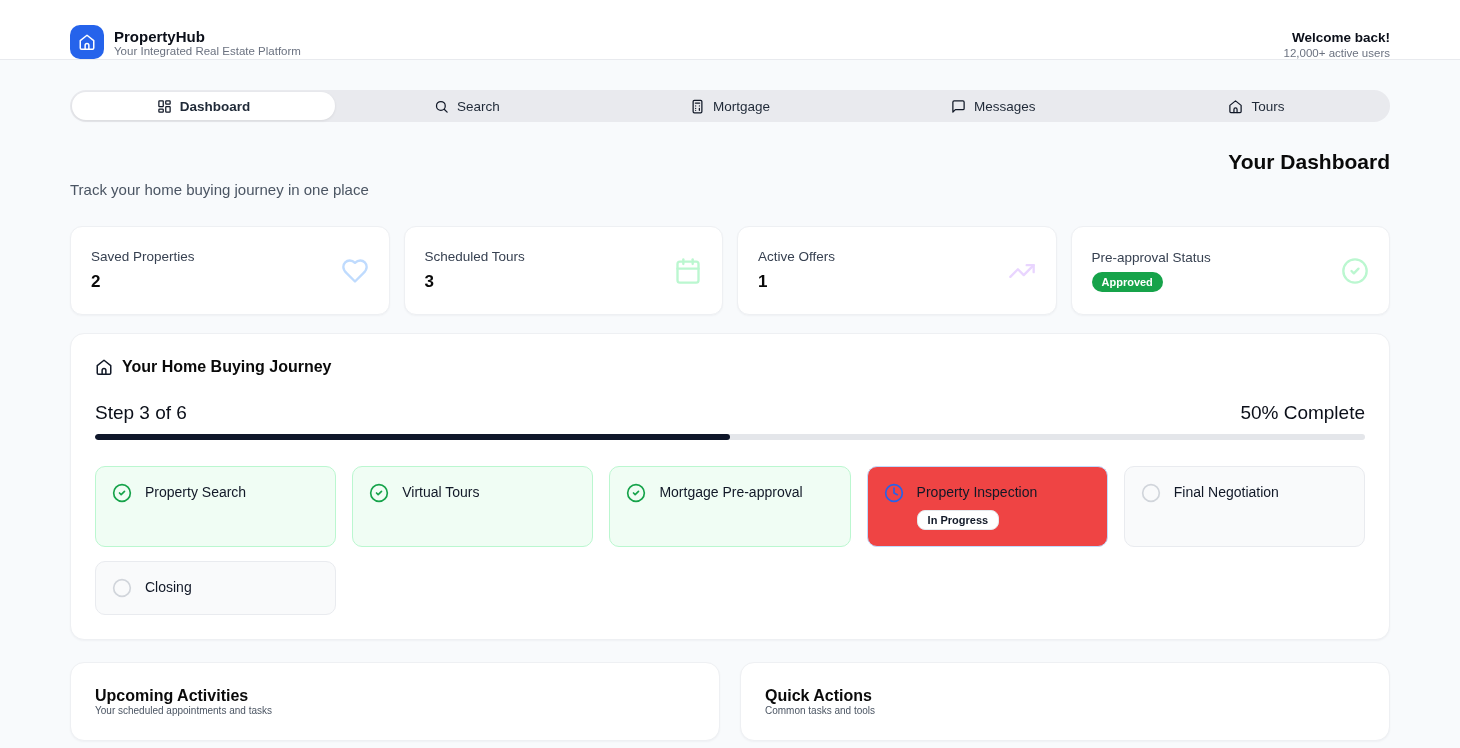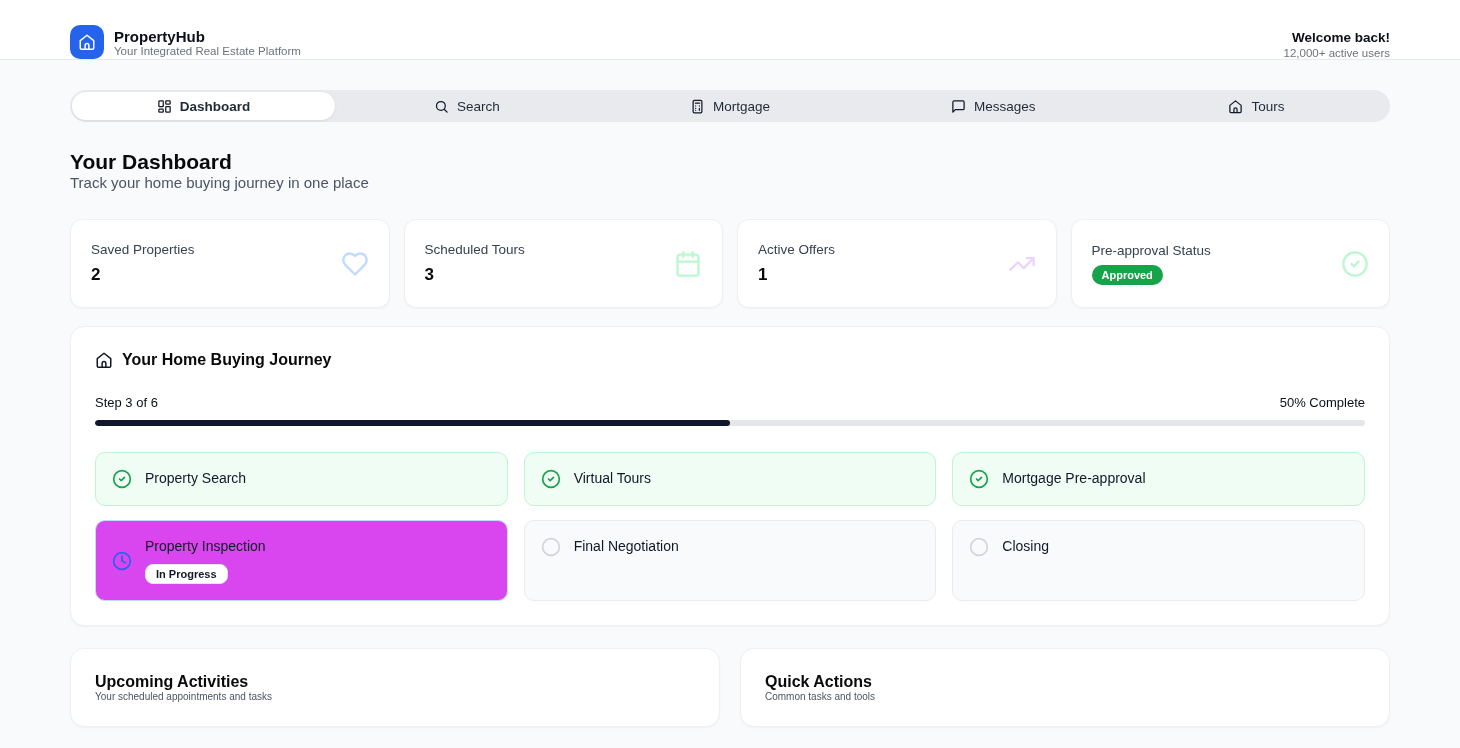--- a/index.html
+++ b/index.html
@@ -22,48 +22,48 @@
   
   .tabbar { margin:30px 70px 0; height:32px; background:#e9eaee; border-radius:16px;
     display:flex; align-items:stretch; padding:2px; }
   .tab { flex:1; display:flex; align-items:center; justify-content:center; gap:8px;
     font-size:13.5px; font-weight:500; color:#1f2937; border-radius:14px; cursor:pointer; }
   .tab.active { background:#fff; box-shadow:0 1px 3px rgba(0,0,0,.08); font-weight:600; }
   .tab svg { width:15px; height:15px; }
 
   
   .page-head { margin:28px 70px 0; }
-  .page-title { font-size:21px; font-weight:700; color:#0a0a0a; }
-  .page-subtitle { font-size:15px; color:#4b5563; }
+  .page-title { font-size:21px; font-weight:700; color:#0a0a0a;text-align:right; }
+  .page-subtitle { font-size:15px; color:#4b5563; margin-top:7px; }
 
   
   .stats { margin:28px 70px 0; display:grid; grid-template-columns:repeat(4,1fr); gap:14px; }
   .stat-card { background:#fff; border:1px solid #eef0f3; border-radius:12px;
     padding:18px 20px; height:89px; display:flex; align-items:center; justify-content:space-between;
     box-shadow:0 1px 2px rgba(16,24,40,.04); }
   .stat-label { font-size:13.5px; color:#374151; }
   .stat-value { font-size:17px; font-weight:600; color:#0a0a0a; margin-top:8px; }
   .stat-icon { width:28px; height:28px; }
   .badge-approved { display:inline-block; margin-top:7px; background:#16a34a; color:#fff;
     font-size:11px; font-weight:700; padding:4px 10px; border-radius:999px; }
 
   
   .journey { margin:18px 70px 0; background:#fff; border:1px solid #eef0f3;
     border-radius:14px; padding:24px; box-shadow:0 1px 2px rgba(16,24,40,.04); }
   .journey-title-row { display:flex; align-items:center; gap:9px; }
   .journey-title { font-size:16px; font-weight:700; color:#0a0a0a; }
   .journey-subtitle { font-size:15px; color:#4b5563; margin-top:7px; }
   .progress-labels { margin-top:26px; display:flex; justify-content:space-between;
-    font-size:13px; color:#0b0f19;text-align:center; }
+    font-size:19px; color:#0b0f19;text-align:center; }
   .progress-track { margin-top:10px; height:6px; border-radius:3px; background:#e4e6ea; overflow:hidden; }
   .progress-fill { height:100%; background:#0f172a; border-radius:3px; }
-  .steps { margin-top:26px; display:grid; grid-template-columns:repeat(3,1fr); gap:14px 16px; }
+  .steps { margin-top:26px; display:grid; grid-template-columns:repeat(5,1fr); gap:14px 16px; }
   .step { border-radius:10px; border:1px solid; padding:16px; display:flex; gap:13px; align-items:flex-start; }
   .step.completed { background:#f0fdf4; border-color:#bbf7d0; }
-  .step.in_progress { background:#d946ef; border-color:#bfdbfe;align-items:center; }
+  .step.in_progress { background:#ef4444; border-color:#bfdbfe; }
   .step.pending { background:#f9fafb; border-color:#e9ebef; }
   .step-label { font-size:14px; font-weight:500; color:#111827; padding-top:1px; }
   .step-icon { width:20px; height:20px; flex:none; }
   .badge-inprogress { display:inline-block; margin-top:9px; background:#fff; border:1px solid #e5e7eb;
     color:#111827; font-size:11px; font-weight:600; padding:3px 10px; border-radius:8px; }
 
   
   .bottom { margin:22px 70px 0; display:grid; grid-template-columns:1fr 1fr; gap:20px; }
   .panel { background:#fff; border:1px solid #eef0f3; border-radius:14px; padding:24px;
     box-shadow:0 1px 2px rgba(16,24,40,.04); }

